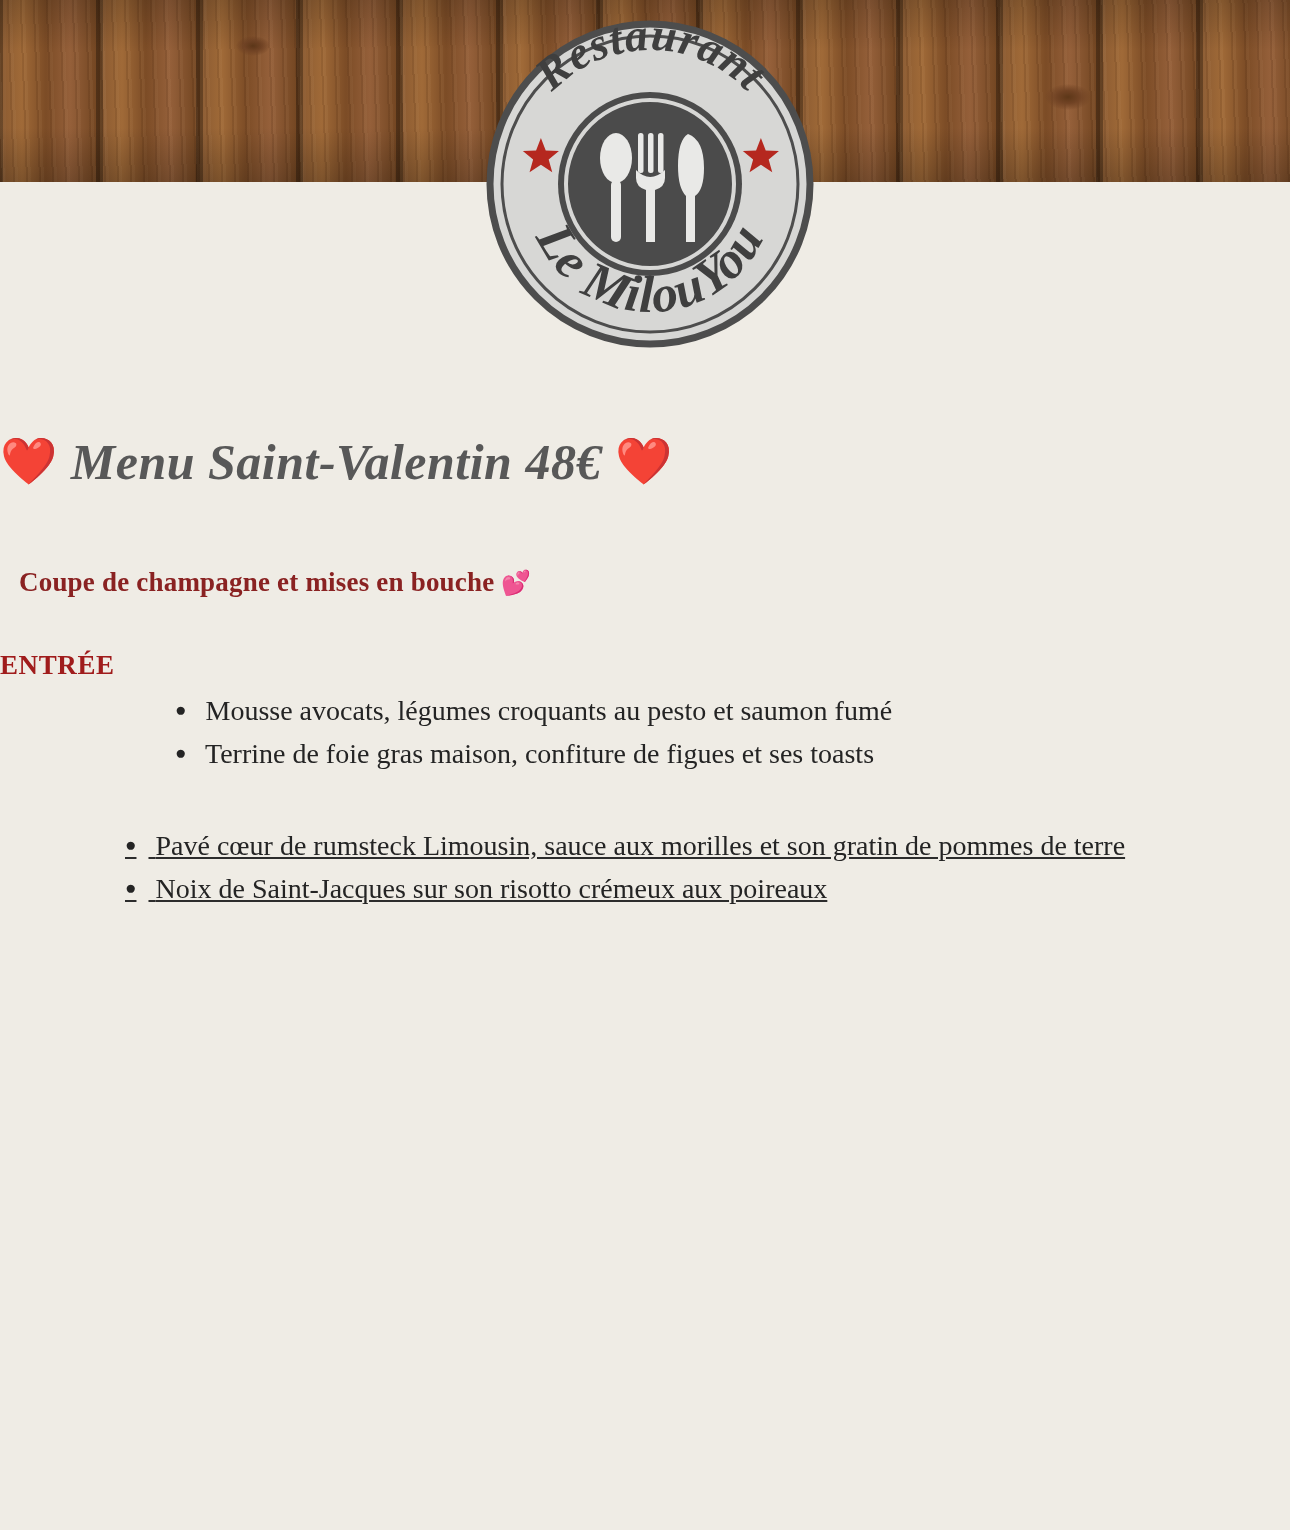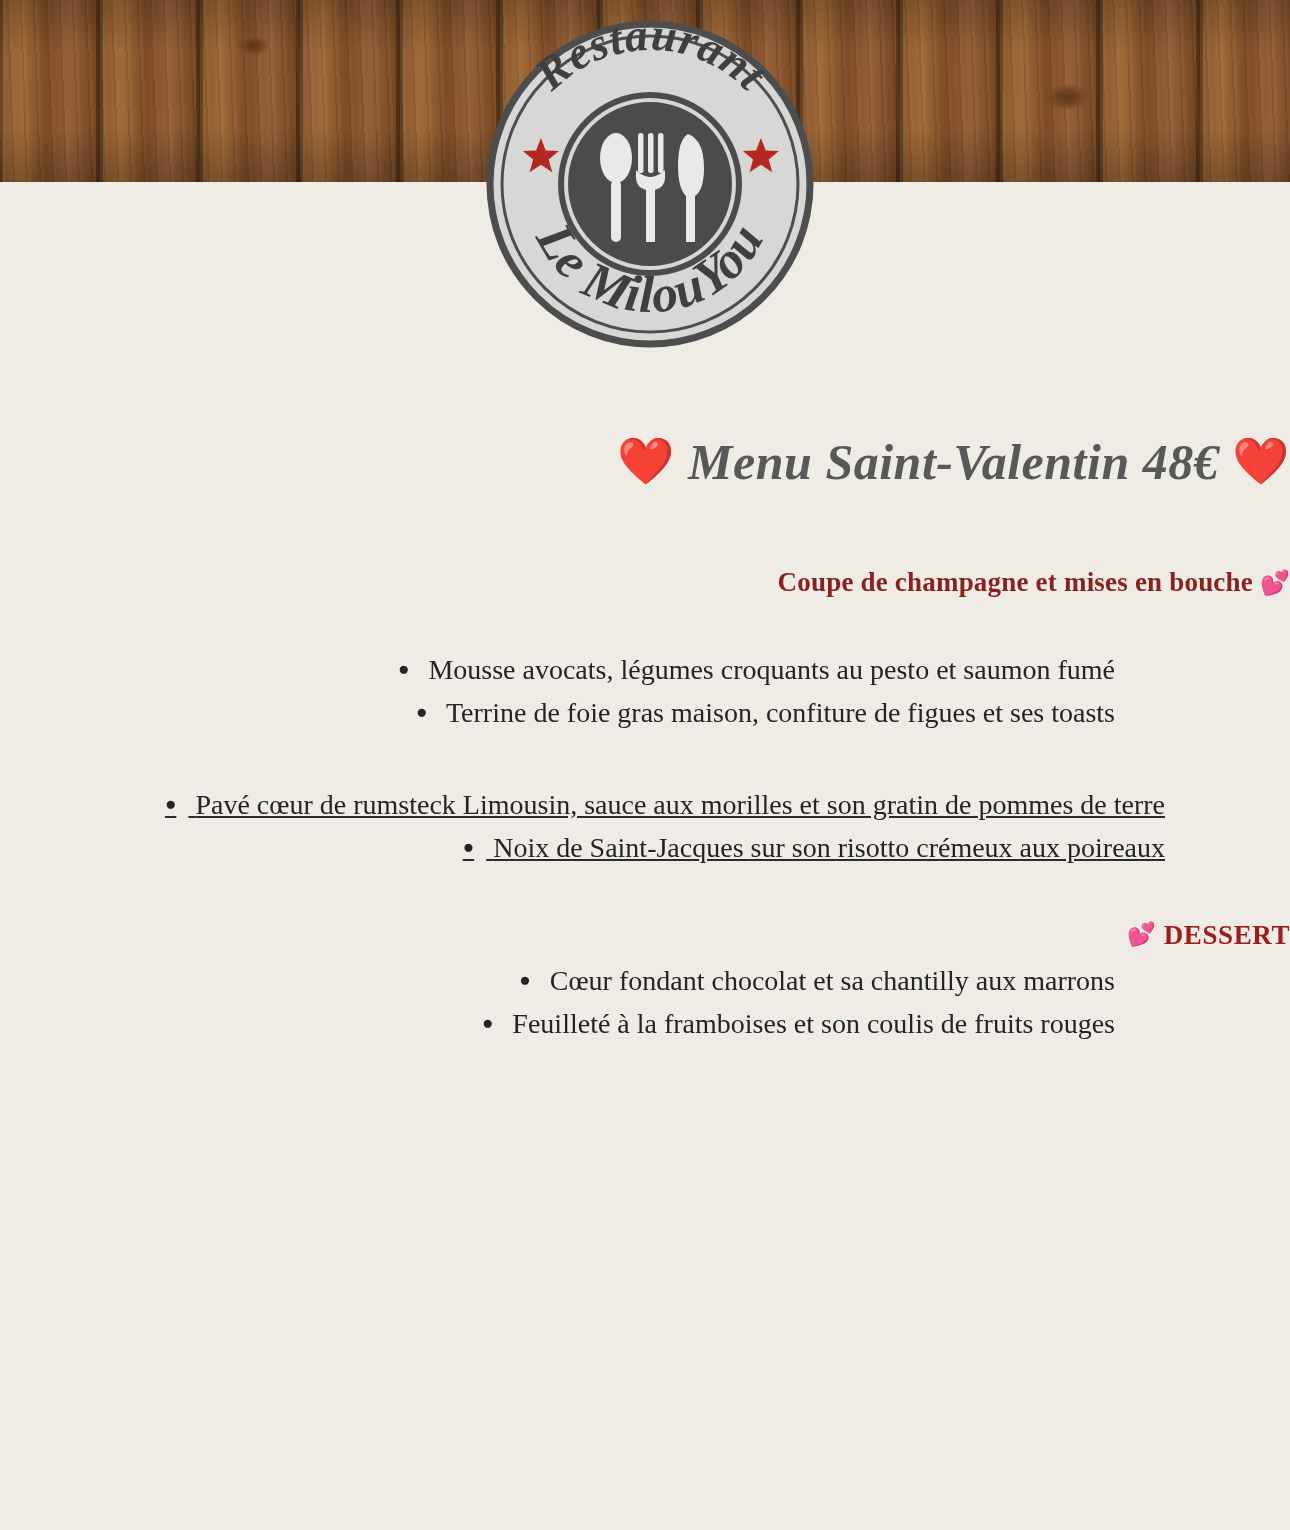--- a/index.html
+++ b/index.html
@@ -65,21 +65,21 @@
     height: 390px;
   }
   .logo svg { display: block; }
 
   
   .menu {
     position: absolute;
     top: 430px;
     left: 0;
     width: 1290px;
-    text-align: right;
+    text-align: left;
     color: #2c2c2c;
   }
   .menu-title {
     font-size: 50px;
     font-style: italic;
     font-weight: bold;
     color: #585858;
     letter-spacing: 0.5px;
     margin: 0 0 0 0;
     line-height: 1.3;
@@ -197,20 +197,23 @@
     <span>Menu Saint-Valentin 48€</span>
     <span class="heart">❤️</span>
   </div>
 
   <div class="welcome">
     <span>Coupe de champagne et mises en bouche</span>
     <span class="emoji">💕</span>
   </div>
 
   <div class="section entree">
+    <div class="section-heading">
+      <span>ENTRÉE</span>
+    </div>
     <ul class="dishes">
       <li>
         <span class="bullet">●</span>
         <span>Mousse avocats, légumes croquants au pesto et saumon fumé</span>
       </li>
       <li>
         <span class="bullet">●</span>
         <span>Terrine de foie gras maison, confiture de figues et ses toasts</span>
       </li>
     </ul>
@@ -222,30 +225,14 @@
         <span class="bullet">●</span>
         <span>Pavé cœur de rumsteck Limousin, sauce aux morilles et son gratin de pommes de terre</span>
       </li>
       <li>
         <span class="bullet">●</span>
         <span>Noix de Saint-Jacques sur son risotto crémeux aux poireaux</span>
       </li>
     </ul>
   </div>
 
-  <div class="section dessert">
-    <div class="section-heading">
-      <span class="emoji">💕</span>
-      <span>DESSERT</span>
-    </div>
-    <ul class="dishes">
-      <li>
-        <span class="bullet">●</span>
-        <span>Cœur fondant chocolat et sa chantilly aux marrons</span>
-      </li>
-      <li>
-        <span class="bullet">●</span>
-        <span>Feuilleté à la framboises et son coulis de fruits rouges</span>
-      </li>
-    </ul>
-  </div>
 
 </div>
 
 </body></html>

